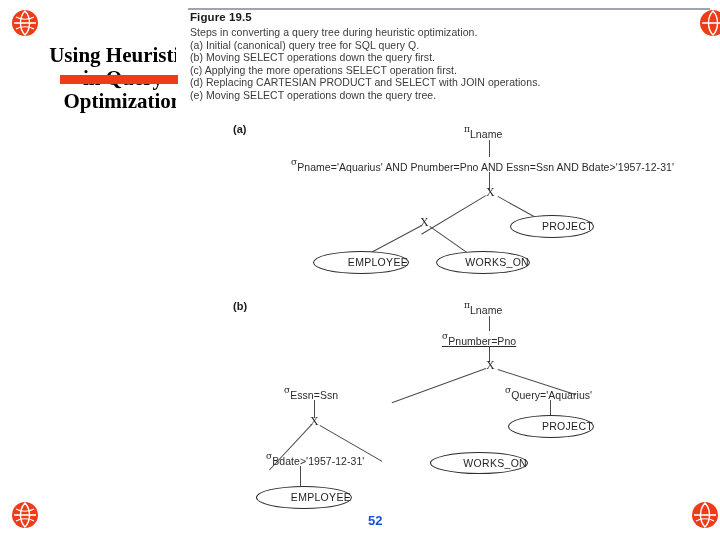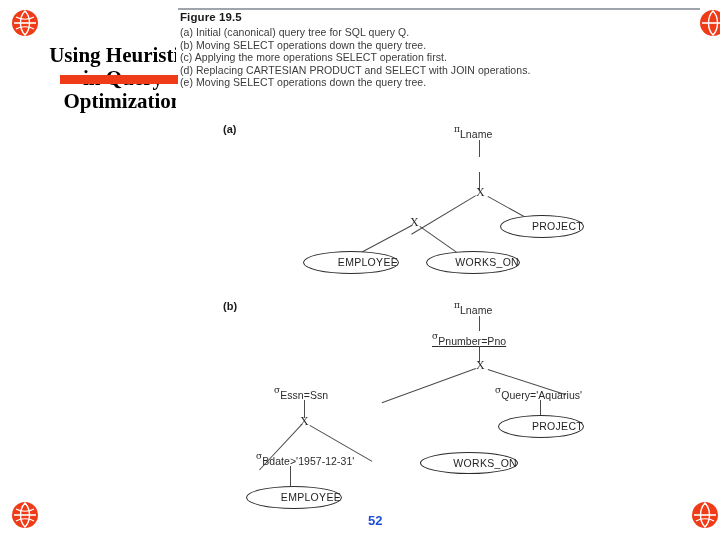--- a/index.html
+++ b/index.html
@@ -52,21 +52,21 @@
     left: 60px;
     top: 75px;
     width: 118px;
     height: 9px;
     background: #ef3b17;
   }
 
   
   .figure {
     position: absolute;
-    left: 178px;
+    left: 188px;
     top: 0px;
     width: 525px;
     height: 423px;
   }
   .fig-rule {
     position: absolute;
     left: 0px;
     top: 8px;
     width: 522px;
     height: 0;
@@ -195,34 +195,38 @@
   </div>
 </div>
 <div class="title-bar"></div>
 
 <div class="figure">
 
   <div class="fig-rule"></div>
   <div class="fig-title">Figure 19.5</div>
 
   <div class="fig-caption">
+    <div>Steps in converting a query tree during heuristic optimization.</div>
     <div>(a) Initial (canonical) query tree for SQL query Q.</div>
-    <div>(b) Moving SELECT operations down the query tree.</div>
+    <div>(b) Moving SELECT operations down the query first.</div>
     <div>(c) Applying the more operations SELECT operation first.</div>
     <div>(d) Replacing CARTESIAN PRODUCT and SELECT with JOIN operations.</div>
     <div>(e) Moving SELECT operations down the query tree.</div>
   </div>
 
   <div class="tree-label" style="left:45px; top:123px;">(a)</div>
 
   <div class="node" style="left:276px; top:125px;">
     <span class="op">π</span><span>Lname</span>
   </div>
   <div class="edge" style="left:302px; top:140px; width:17px; transform:rotate(90deg);"></div>
 
+  <div class="node" style="left:103px; top:158px;">
+    <span class="op">σ</span><span>Pname='Aquarius' AND Pnumber=Pno AND Essn=Ssn AND Bdate&gt;'1957-12-31'</span>
+  </div>
   <div class="edge" style="left:302px; top:172px; width:18px; transform:rotate(90deg);"></div>
 
   <div class="xnode" style="left:298px; top:185px;">X</div>
 
   <div class="edge" style="left:298px; top:196px; width:75px; transform:rotate(149deg);"></div>
 
   <div class="edge" style="left:310px; top:196px; width:60px; transform:rotate(29deg);"></div>
 
   <div class="xnode" style="left:232px; top:215px;">X</div>
 

